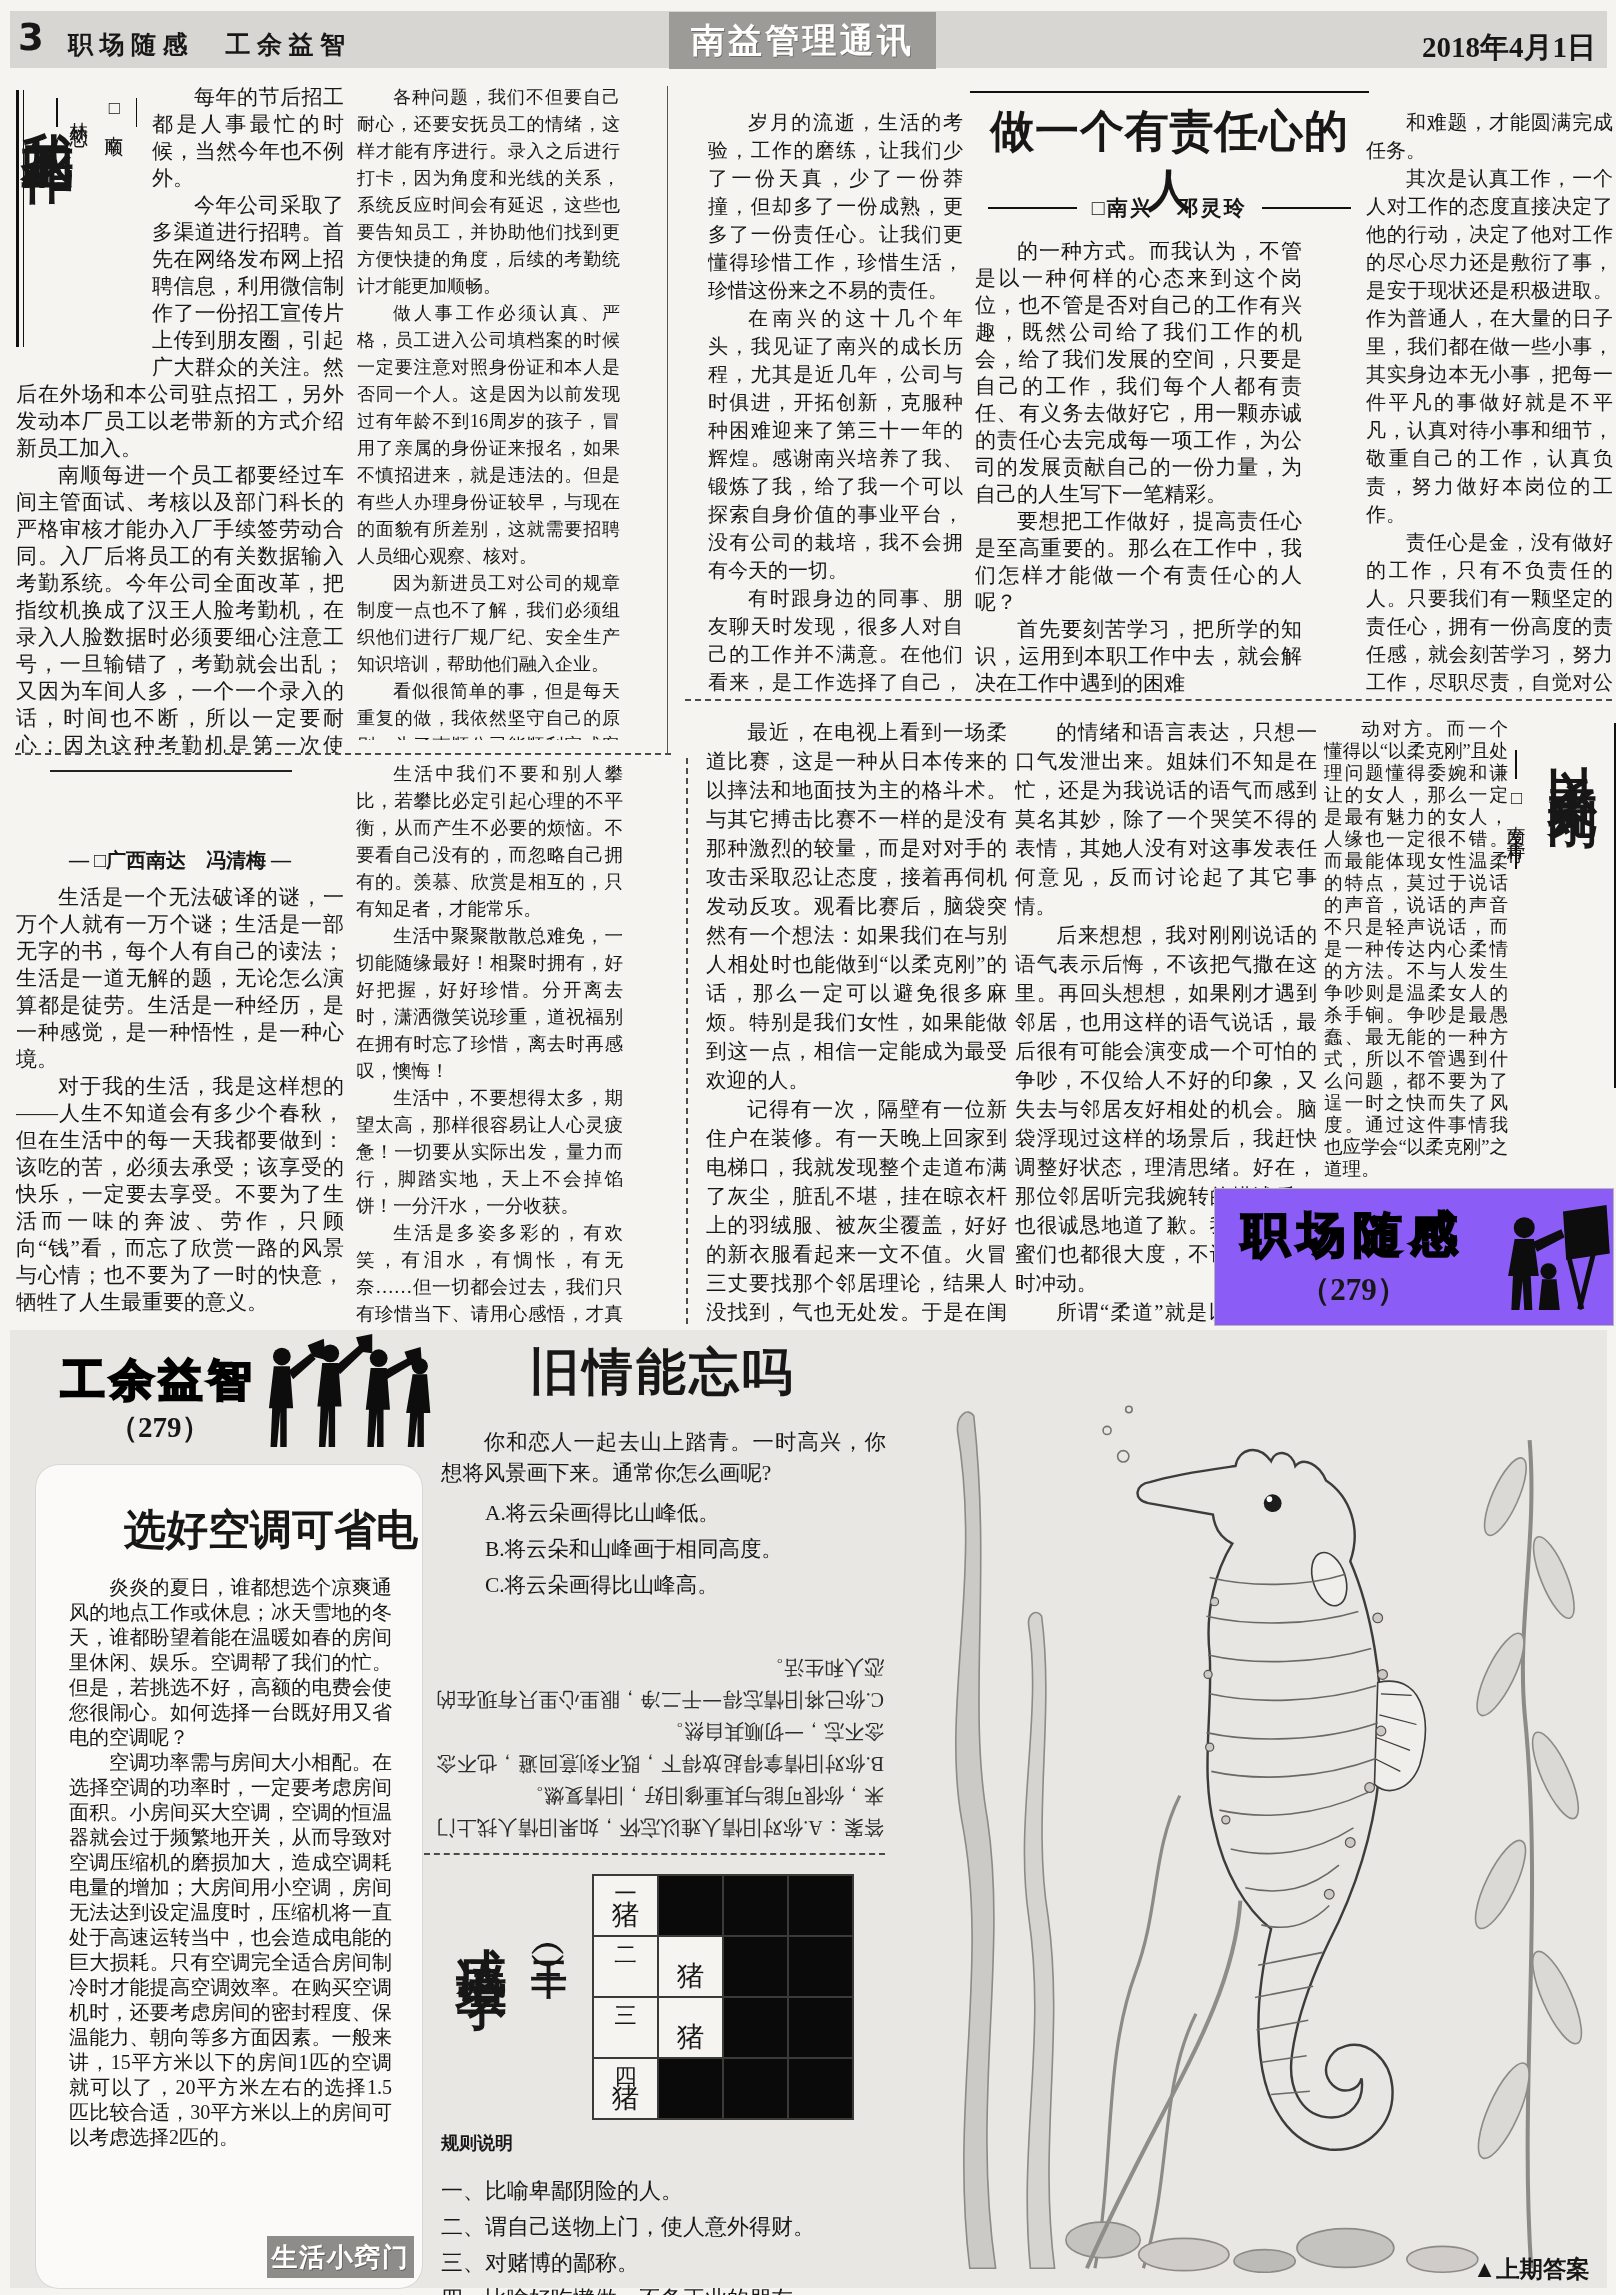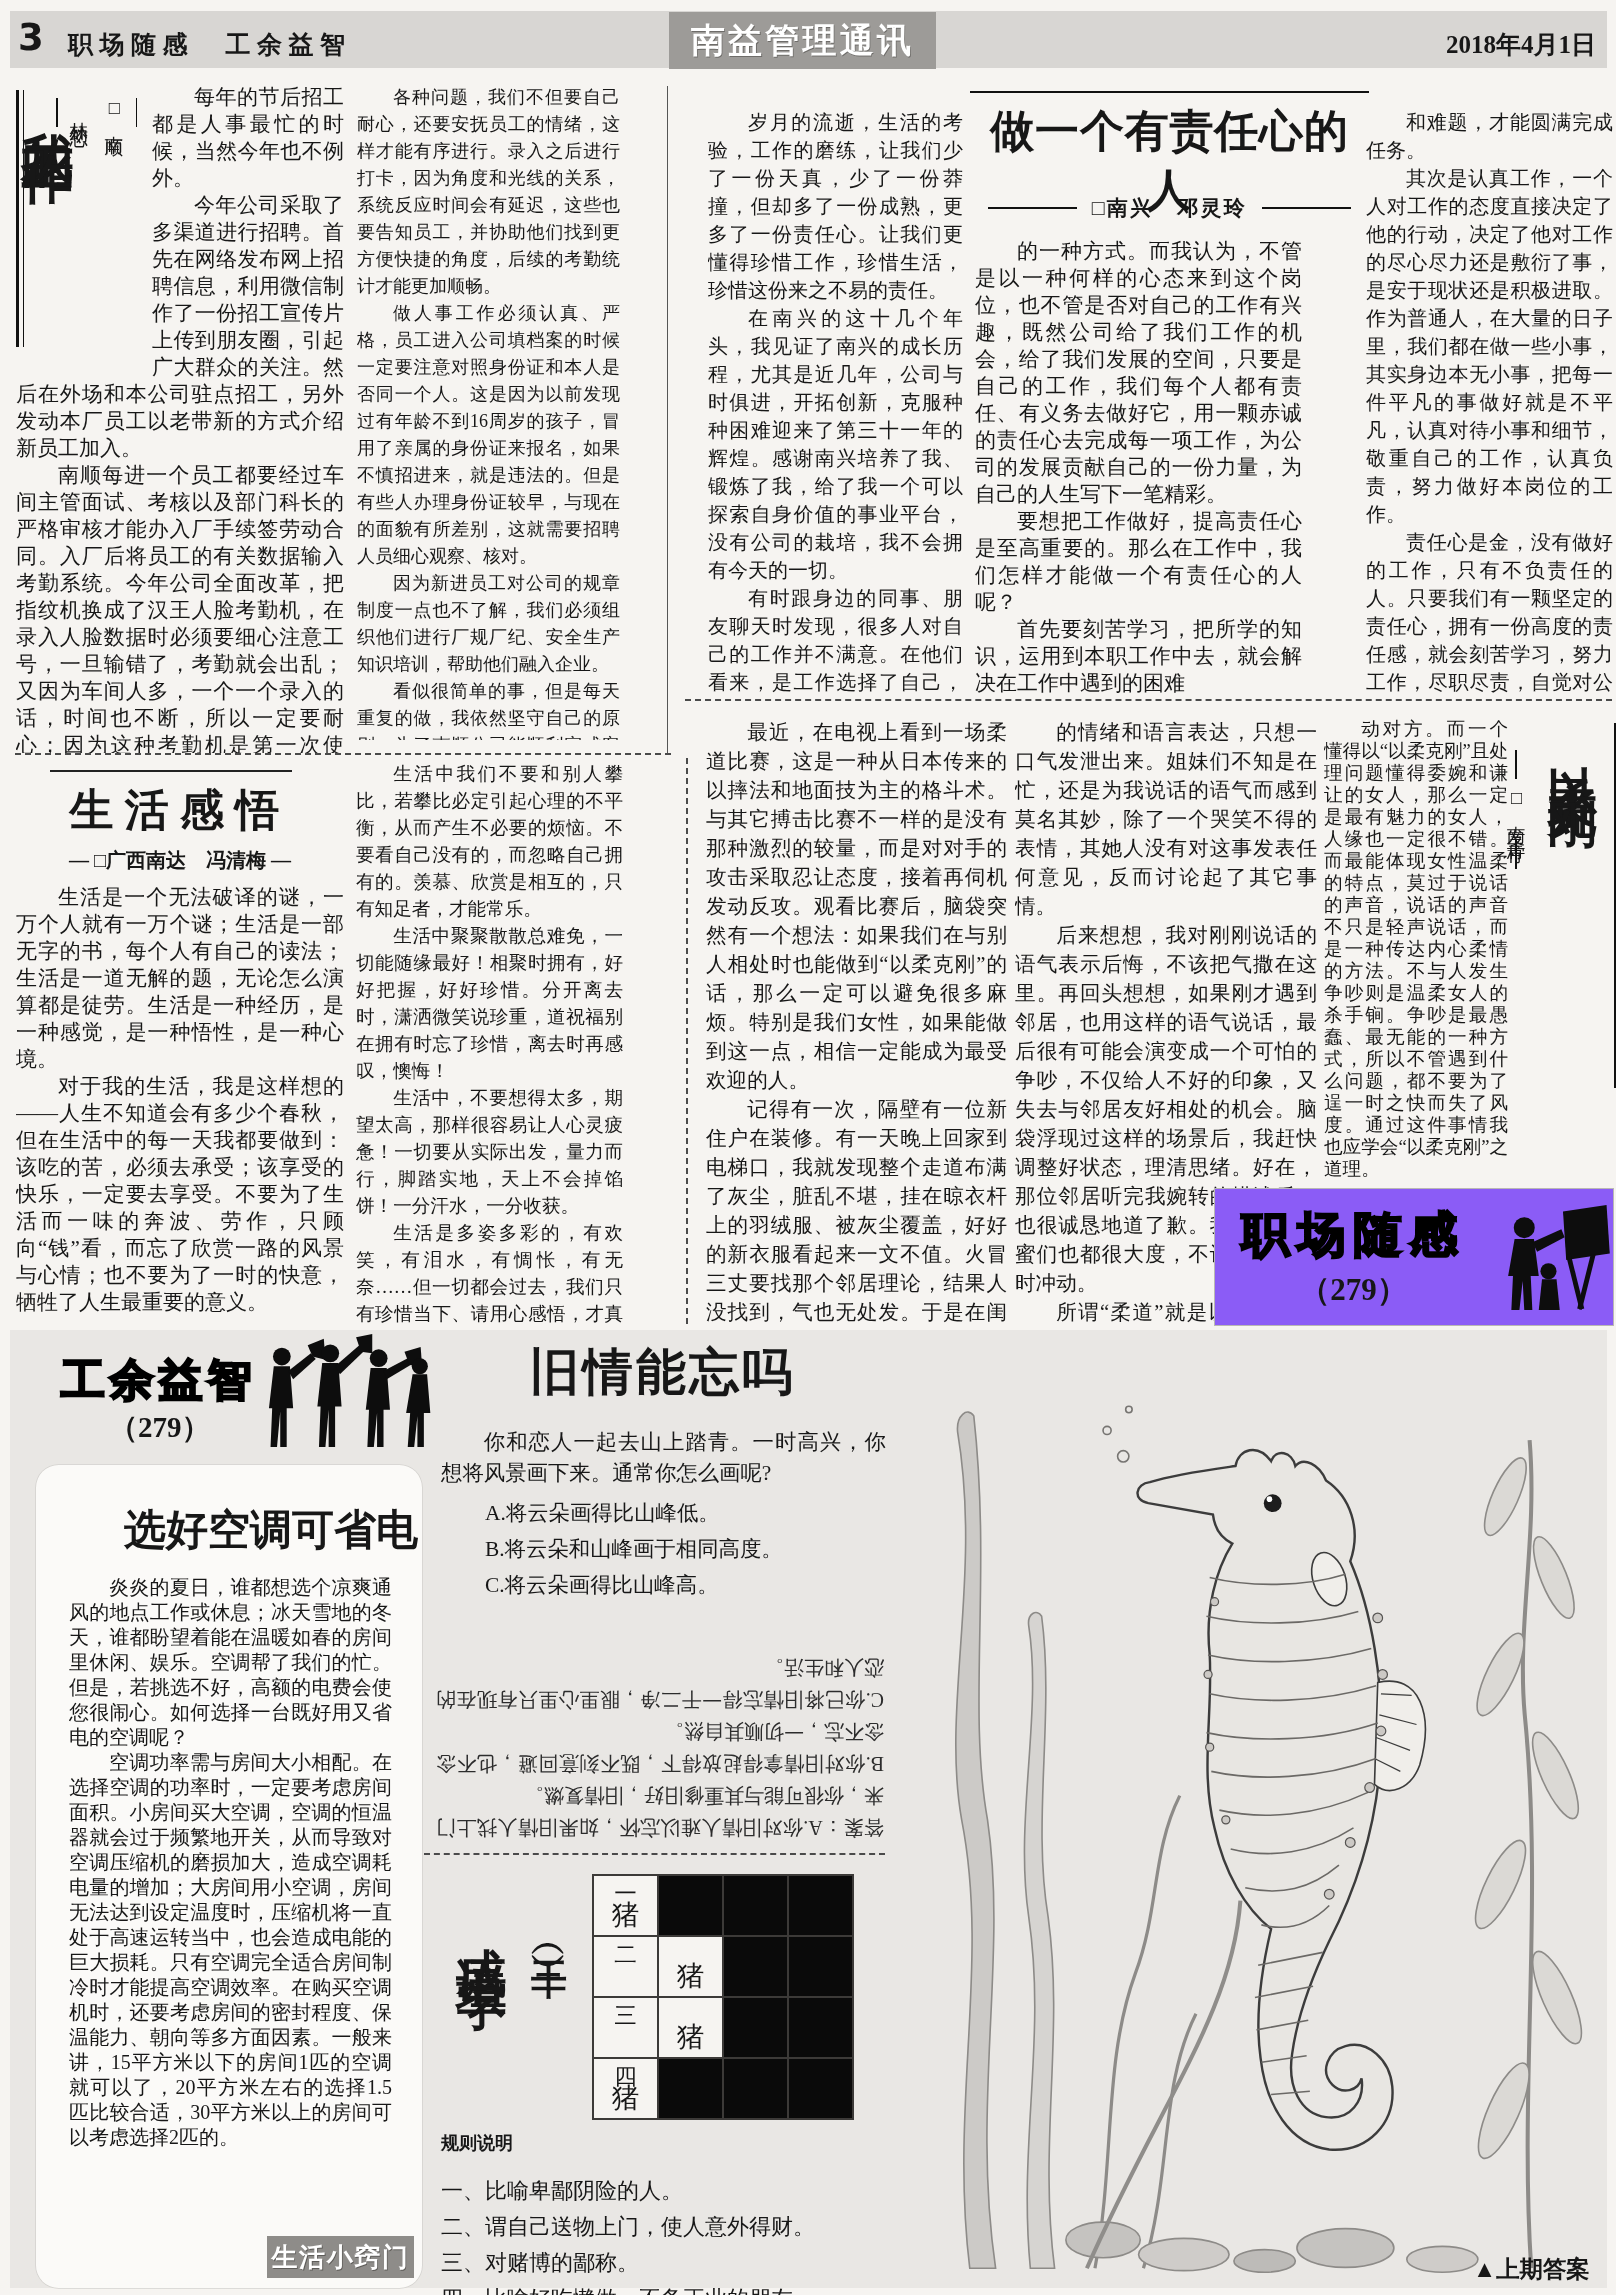--- a/index.html
+++ b/index.html
@@ -5,21 +5,21 @@
   html,body{margin:0;padding:0;background:#ffffff;}
   #page{position:relative;width:1617px;height:2295px;background:#f6f4f1;overflow:hidden;
         font-family:"Liberation Serif","DejaVu Serif",serif;color:#171717;}
   .abs{position:absolute;}
   
   #header-bar{left:9.7px;top:11.3px;width:1597px;height:57px;background:#d8d6d3;}
   #page-no{left:18px;top:16px;font-size:37px;font-weight:bold;font-family:"DejaVu Sans",sans-serif;}
   #header-sections{left:68px;top:27.5px;font-size:25px;font-weight:bold;letter-spacing:6.5px;}
   #masthead-box{left:669px;top:12px;width:267px;height:57px;background:#9d9b98;display:flex;align-items:center;justify-content:center;}
   #masthead{color:#fff;font-size:34px;font-weight:bold;letter-spacing:3.2px;text-shadow:0.8px 0.8px 0 #6e6c69;}
-  #header-date{right:21px;top:27.5px;font-size:25px;font-weight:bold;position:absolute;}
+  #header-date{right:21px;top:27.5px;font-size:29px;font-weight:bold;position:absolute;}
   
   .col{position:absolute;text-align:justify;overflow:hidden;}
   .col p{margin:0;text-indent:2em;}
   
   #a1c1{left:16px;top:84px;width:328px;height:669px;font-size:21px;line-height:27px;}
   #a1-titleblock{float:left;width:123px;height:267px;margin:1.6px 13px 4.8px 0;position:relative;}
   #a1-rule-a{position:absolute;left:0;top:4.8px;width:3.2px;height:257px;background:#111;}
   #a1-rule-b{position:absolute;left:6.5px;top:4.8px;width:0.8px;height:257px;background:#111;}
   #a1-title{position:absolute;left:18px;top:3.2px;writing-mode:vertical-rl;font-size:52px;font-weight:900;letter-spacing:8px;}
   #a1-byline{position:absolute;right:1.6px;top:11.3px;writing-mode:vertical-rl;font-size:18.6px;letter-spacing:3.2px;}
@@ -158,21 +158,20 @@
       <p>要想把工作做好，提高责任心是至高重要的。那么在工作中，我们怎样才能做一个有责任心的人呢？</p>
       <p>首先要刻苦学习，把所学的知识，运用到本职工作中去，就会解决在工作中遇到的困难</p>
     </div>
   <div class="col" id="a2c3">
       <p>和难题，才能圆满完成任务。</p>
       <p>其次是认真工作，一个人对工作的态度直接决定了他的行动，决定了他对工作的尽心尽力还是敷衍了事，是安于现状还是积极进取。作为普通人，在大量的日子里，我们都在做一些小事，其实身边本无小事，把每一件平凡的事做好就是不平凡，认真对待小事和细节，敬重自己的工作，认真负责，努力做好本岗位的工作。</p>
       <p>责任心是金，没有做好的工作，只有不负责任的人。只要我们有一颗坚定的责任心，拥有一份高度的责任感，就会刻苦学习，努力工作，尽职尽责，自觉对公司的发展贡献自己的力量。让我们创新思维、扎实工作，做一个有责任心的人。</p>
     </div>
 
   <div class="abs" id="a3-rule"></div>
-  <div class="abs" id="a3-title">生活感悟</div>
   <div class="abs" id="a3-byline">— □广西南达　冯清梅 —</div>
   <div class="col" id="a3c1">
       <p>生活是一个无法破译的谜，一万个人就有一万个谜；生活是一部无字的书，每个人有自己的读法；生活是一道无解的题，无论怎么演算都是徒劳。生活是一种经历，是一种感觉，是一种悟性，是一种心境。</p>
       <p>对于我的生活，我是这样想的——人生不知道会有多少个春秋，但在生活中的每一天我都要做到：该吃的苦，必须去承受；该享受的快乐，一定要去享受。不要为了生活而一味的奔波、劳作，只顾向“钱”看，而忘了欣赏一路的风景与心情；也不要为了一时的快意，牺牲了人生最重要的意义。</p>
     </div>
   <div class="col" id="a3c2">
       <p>生活中我们不要和别人攀比，若攀比必定引起心理的不平衡，从而产生不必要的烦恼。不要看自己没有的，而忽略自己拥有的。羡慕、欣赏是相互的，只有知足者，才能常乐。</p>
       <p>生活中聚聚散散总难免，一切能随缘最好！相聚时拥有，好好把握，好好珍惜。分开离去时，潇洒微笑说珍重，道祝福别在拥有时忘了珍惜，离去时再感叹，懊悔！</p>
       <p>生活中，不要想得太多，期望太高，那样很容易让人心灵疲惫！一切要从实际出发，量力而行，脚踏实地，天上不会掉馅饼！一分汗水，一分收获。</p>
       <p>生活是多姿多彩的，有欢笑，有泪水，有惆怅，有无奈……但一切都会过去，我们只有珍惜当下、请用心感悟，才真正掌握了人生的意义。</p>

